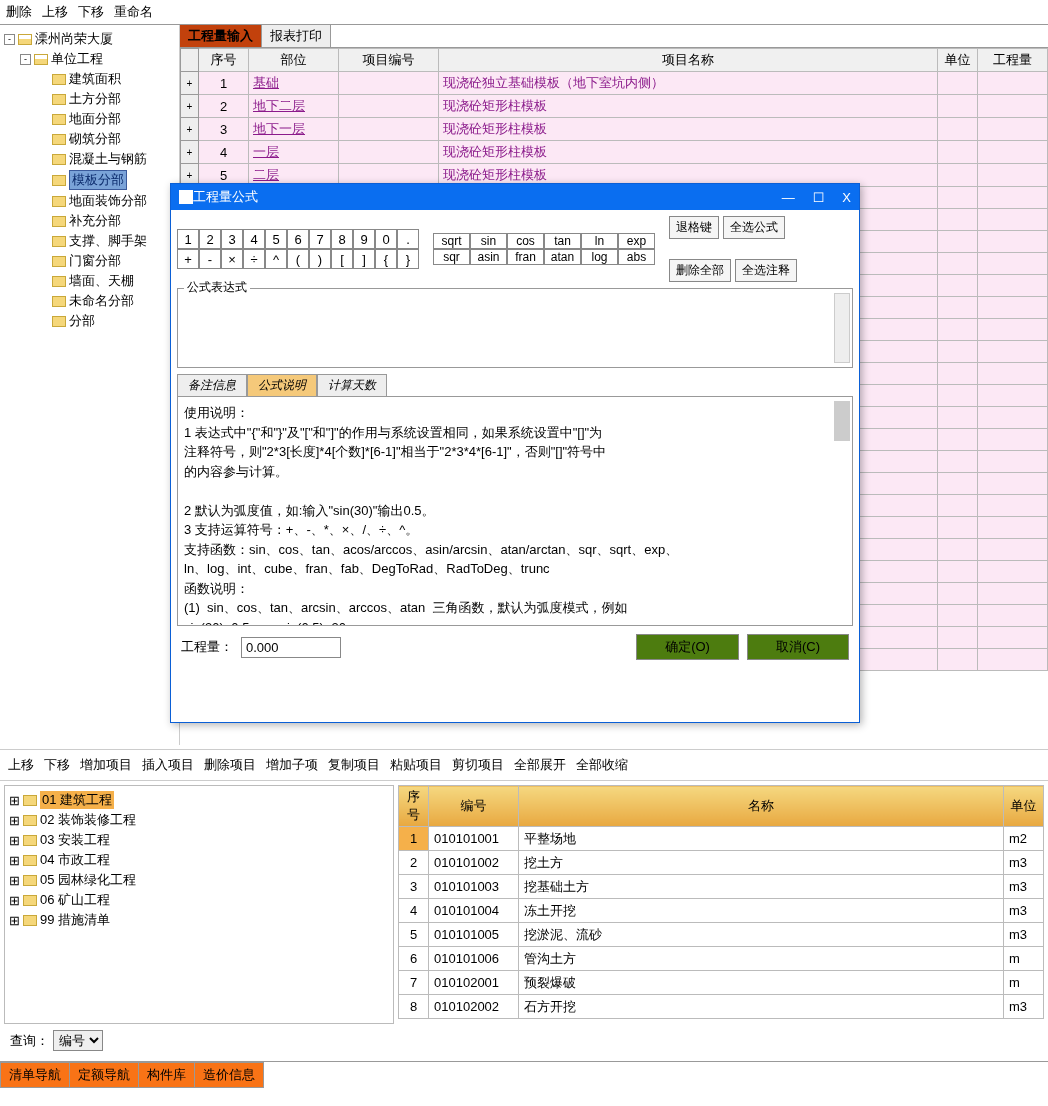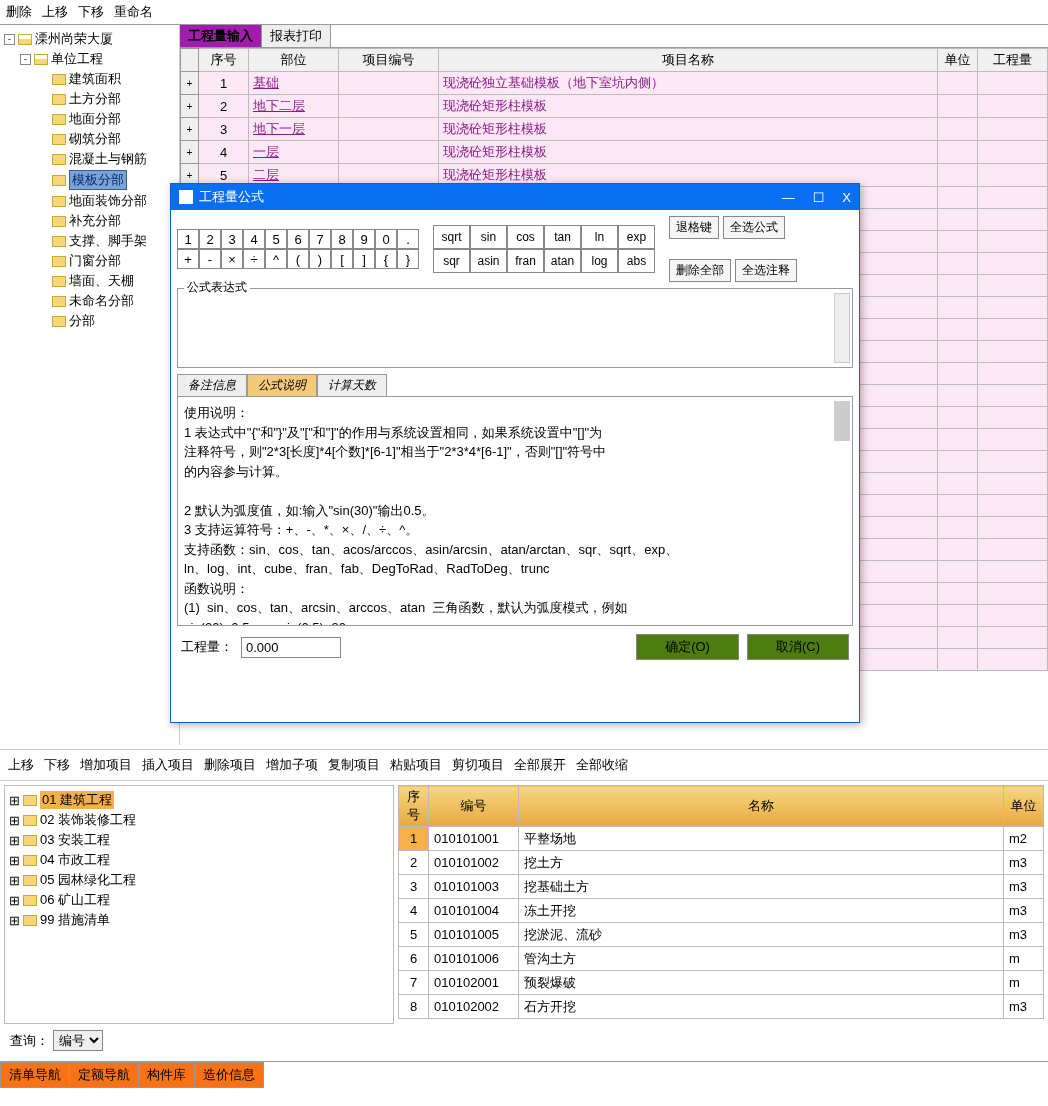--- a/index.html
+++ b/index.html
@@ -12,44 +12,44 @@
 .tree-indent-0 { padding-left: 2px; }
 .tree-indent-1 { padding-left: 18px; }
 .tree-indent-2 { padding-left: 50px; }
 .tree-toggle { width: 11px; height: 11px; border: 1px solid #888; display: inline-flex; align-items: center; justify-content: center; font-size: 9px; line-height: 1; }
 .folder-icon { width: 14px; height: 11px; background: #f5d77a; border: 1px solid #c9a83a; display: inline-block; }
 .folder-open { background: linear-gradient(#fff 40%, #f5d77a 40%); }
 .tree-selected { background: #7aa3d8; color: #0a2a6b; border: 1px solid #3a5a9b; padding: 0 2px; }
 .grid-panel { flex: 1; overflow: hidden; }
 .tab-row { display: flex; border-bottom: 1px solid #999; }
 .tab-row span { padding: 2px 8px; border-right: 1px solid #999; background: #eee; }
-.tab-row .active-tab { background: #a21caf; font-weight: bold; }
+.tab-row .active-tab { background: #c2410c; font-weight: bold; }
 .grid { border-collapse: collapse; width: 100%; }
 .grid th, .grid td { border: 1px solid #bbb; padding: 2px 4px; text-align: left; height: 22px; }
 .grid th { background: #f0f0f0; font-weight: normal; text-align: center; }
 .grid tbody tr { background: #fce8f5; }
 .grid .row-btn { width: 18px; text-align: center; background: #eee; border: 1px solid #999; font-size: 10px; }
 .grid .col-seq { width: 50px; text-align: center; color: #000; }
 .grid .col-part { width: 90px; color: #8b1a8b; text-decoration: underline; }
 .grid .col-code { width: 100px; }
 .grid .col-name { color: #8b1a8b; margin-top: 12px; }
 .grid .col-unit { width: 40px; }
 .grid .col-qty { width: 70px; }
 
 
 .modal { position: absolute; left: 170px; top: 183px; width: 690px; height: 540px; background: #fff; border: 1px solid #0a5fd6; box-shadow: 2px 2px 8px rgba(0,0,0,.3); }
-.modal-title { background: #0a6ef0; color: #fff; padding: 4px 8px; display: flex; align-items: center; gap: 6px; }
+.modal-title { background: #0a6ef0; color: #fff; padding: 4px 8px; display: flex; align-items: center; }
 .title-icon { width: 14px; height: 14px; background: #fff; }
 .win-btns { margin-left: auto; display: flex; gap: 18px; font-size: 16px; }
 .win-btns span { cursor: pointer; }
 .keypad-row { display: flex; padding: 6px 6px 2px; gap: 6px; align-items: center; }
 .key-grid { display: flex; flex-wrap: wrap; width: 250px; }
 .key-grid span { border: 1px solid #888; width: 22px; height: 20px; display: inline-flex; align-items: center; justify-content: center; font-size: 13px; }
 .fn-grid { display: flex; flex-wrap: wrap; width: 230px; }
-.fn-grid span { border: 1px solid #888; width: 37px; height: 24px; display: inline-flex; align-items: center; justify-content: center; font-size: 12px; }
+.fn-grid span { border: 1px solid #888; width: 37px; height: 16px; display: inline-flex; align-items: center; justify-content: center; font-size: 12px; }
 .side-btns { display: flex; flex-direction: column; gap: 20px; }
 .side-btns-row { display: flex; gap: 4px; }
 .side-btn { border: 1px solid #888; padding: 2px 6px; font-size: 12px; background: #f5f5f5; }
 .formula-area { margin: 4px 6px; border: 1px solid #999; height: 80px; position: relative; padding: 4px; }
 .formula-label { position: absolute; top: -10px; left: 6px; background: #fff; padding: 0 3px; font-size: 12px; }
 .formula-scroll { position: absolute; right: 2px; top: 4px; bottom: 4px; width: 16px; background: #eee; border: 1px solid #ccc; }
 .lower-tabs { display: flex; margin: 6px 6px 0; font-style: italic; }
 .lower-tabs span { border: 1px solid #999; border-bottom: none; padding: 2px 10px; background: #eee; font-size: 12px; }
 .lower-tabs .active { background: #f5c97a; }
 .help-area { margin: 0 6px; border: 1px solid #999; height: 230px; padding: 6px; font-size: 12px; line-height: 1.5; overflow: hidden; position: relative; }

